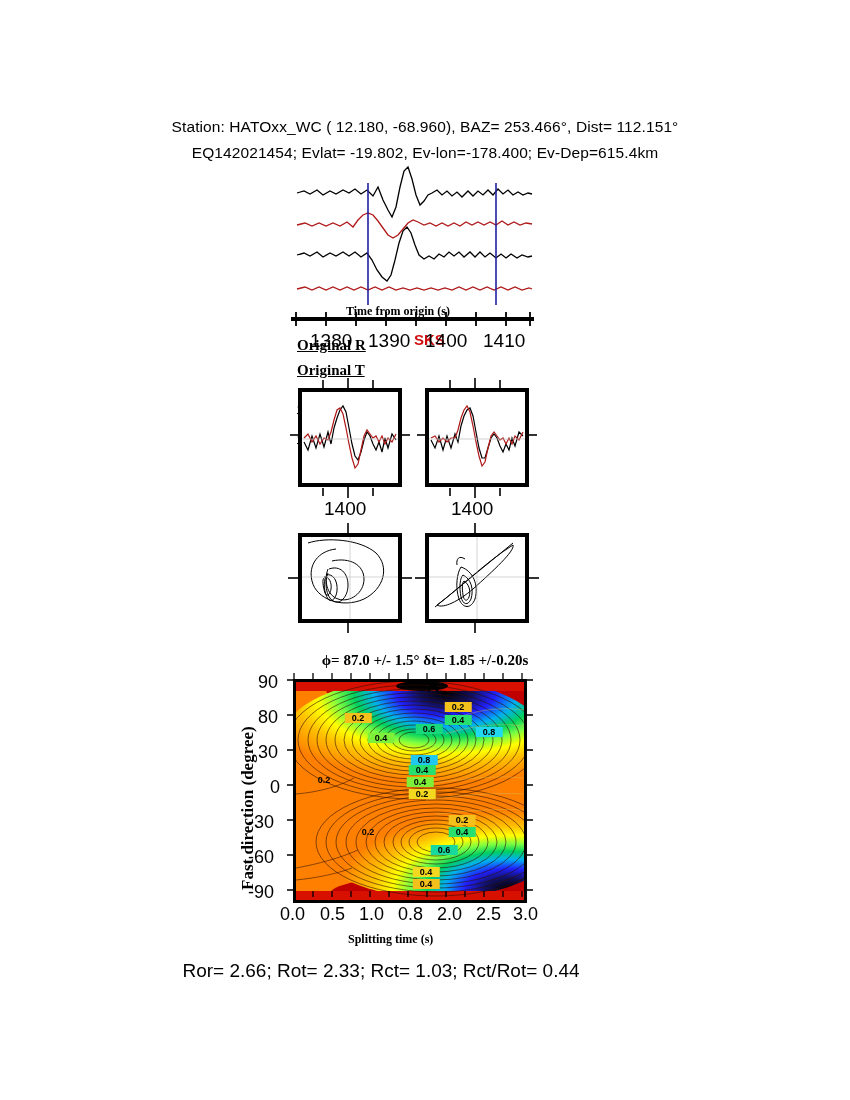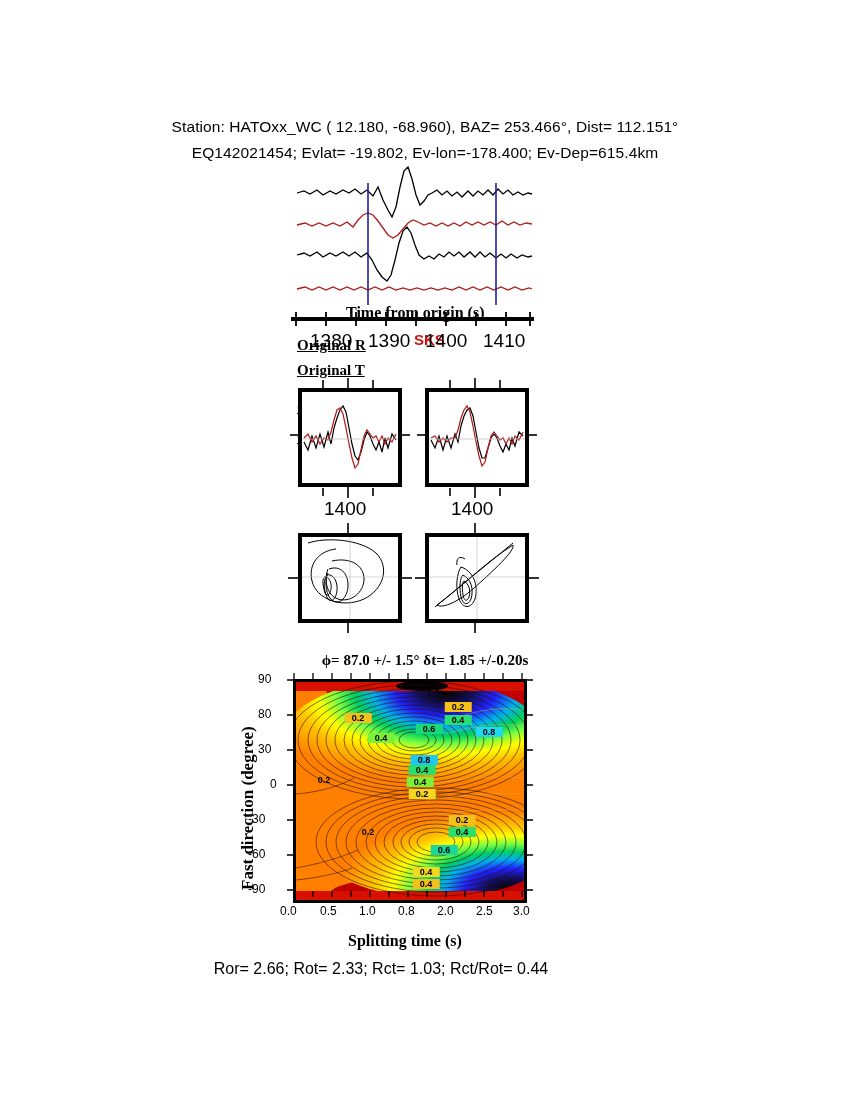--- a/index.html
+++ b/index.html
@@ -4,28 +4,28 @@
 <style>
   html,body{margin:0;padding:0;background:#ffffff;}
   body{width:850px;height:1100px;position:relative;
        font-family:"Liberation Sans",sans-serif;color:#000;overflow:hidden;}
   .abs{position:absolute;}
   .hdr{width:850px;text-align:center;font-size:15.5px;letter-spacing:.1px;}
   .wf-label{font-family:"Liberation Serif",serif;font-weight:bold;font-size:15px;
             text-decoration:underline;white-space:nowrap;}
   .sks{color:#d01010;font-family:"Liberation Sans",sans-serif;font-weight:bold;font-size:15px;}
   .tick-num{font-size:19px;font-family:"Liberation Sans",sans-serif;}
-  .axis-title{font-family:"Liberation Serif",serif;font-weight:bold;font-size:16px;}
+  .axis-title{font-family:"Liberation Serif",serif;font-weight:bold;font-size:12px;}
   .box{border:4px solid #000;box-sizing:border-box;background:#fff;}
   .ctr-title{font-family:"Liberation Serif",serif;font-weight:bold;font-size:15px;
              width:850px;text-align:center;}
   .ylab{font-family:"Liberation Serif",serif;font-weight:bold;font-size:17px;
         transform:rotate(-90deg);transform-origin:left top;white-space:nowrap;}
-  .ax-num{font-size:12px;font-family:"Liberation Sans",sans-serif;}
-  .foot{width:762px;text-align:center;font-size:16px;}
+  .ax-num{font-size:18px;font-family:"Liberation Sans",sans-serif;}
+  .foot{width:762px;text-align:center;font-size:19px;}
   .clabel{position:absolute;font-size:9px;font-weight:bold;font-family:"Liberation Sans",sans-serif;
           line-height:10px;padding:0 7px;transform:translate(-50%,-50%);}
 </style>
 </head>
 <body>
 
 <div class="abs hdr" style="left:0;top:118px;">Station: HATOxx_WC ( 12.180,  -68.960), BAZ=  253.466°, Dist=  112.151°</div>
 <div class="abs hdr" style="left:0;top:144px;">EQ142021454; Evlat= -19.802, Ev-lon=-178.400; Ev-Dep=615.4km</div>
 
 <div class="abs" style="left:0;top:165px;width:718px;height:150px;">

